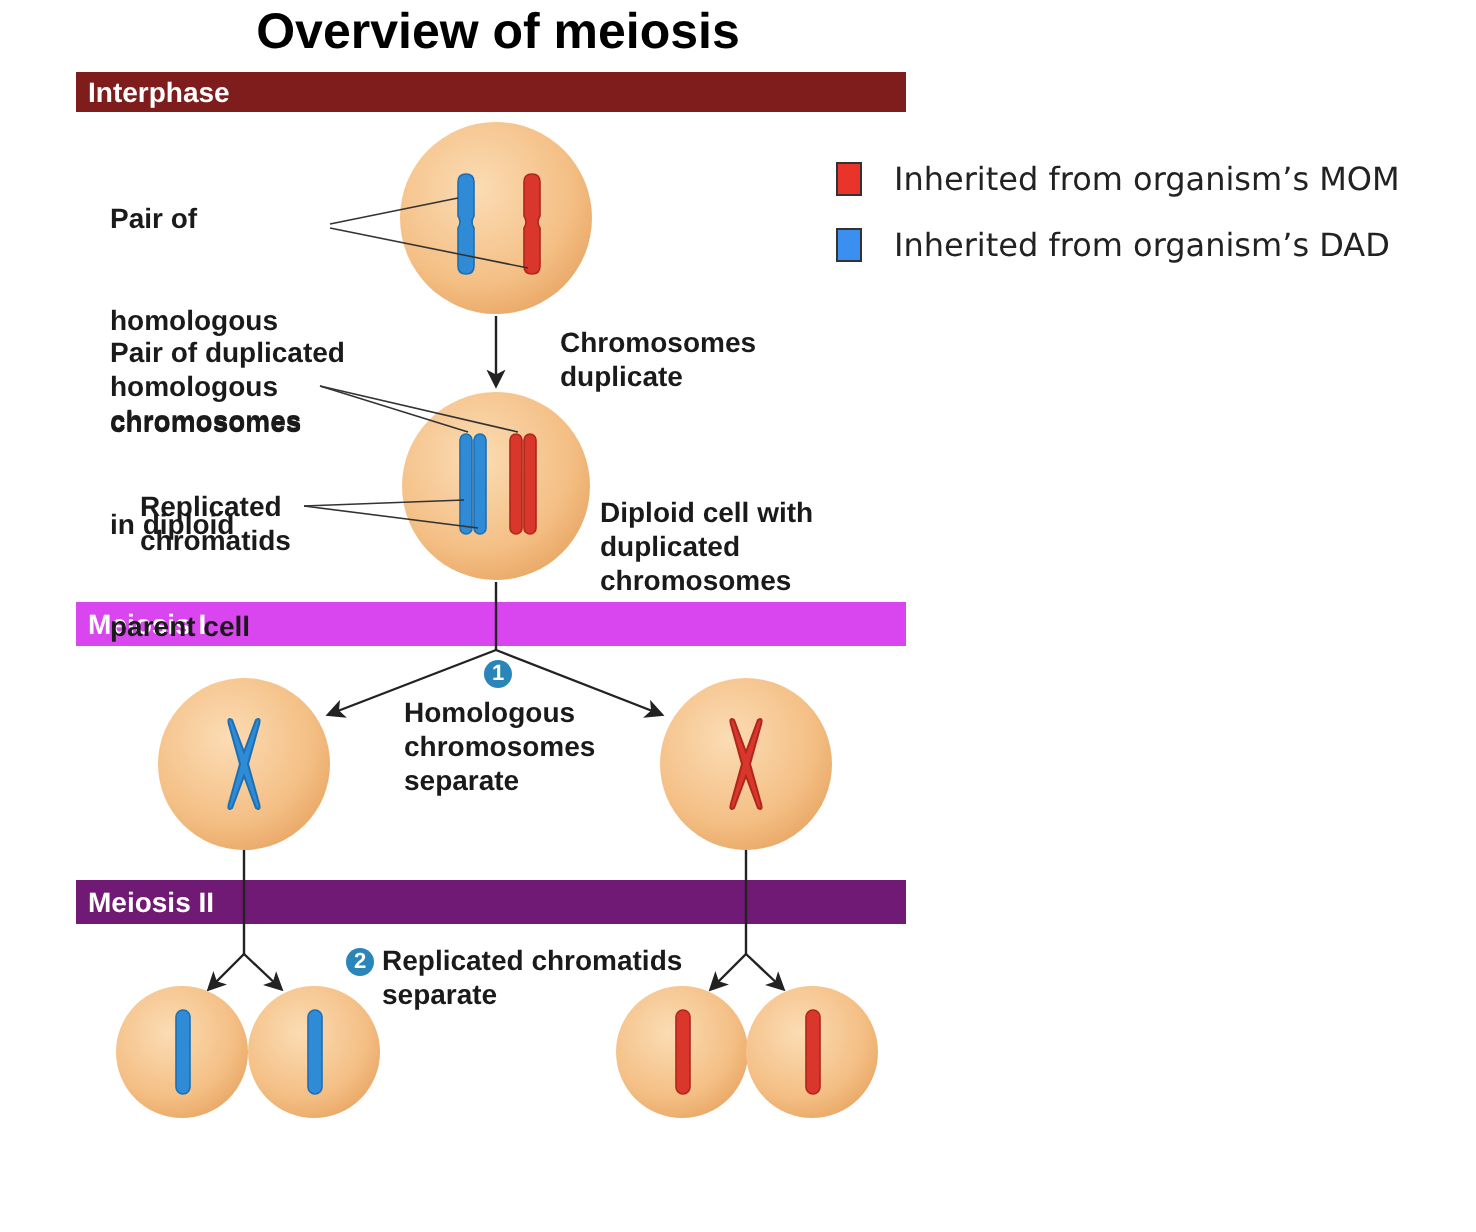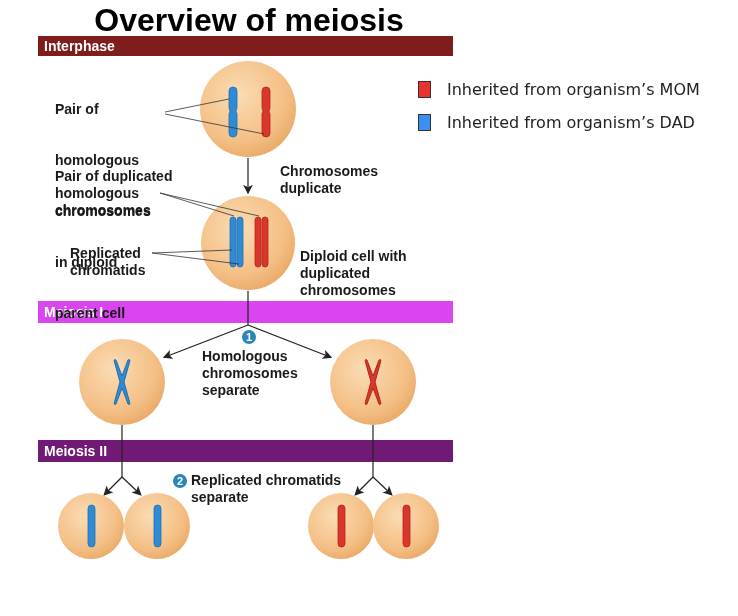--- a/index.html
+++ b/index.html
@@ -1,17 +1,17 @@
 <!DOCTYPE html>
 <html><head>
 <meta charset="utf-8">
 <style>
   html, body { margin: 0; padding: 0; background: #ffffff; }
   body { width: 738px; height: 616px; position: relative; overflow: hidden; font-family: "Liberation Sans", sans-serif; }
-  .title { position: absolute; left: 0; top: 2px; width: 498px; text-align: center; font-weight: bold; font-size: 32px; color: #000; }
+  .title { position: absolute; left: 0; top: 2px; width: 498px; text-align: center; font-weight: bold; font-size: 25px; color: #000; }
   .phase-bar { position: absolute; left: 38px; width: 415px; color: #fff; font-weight: bold; font-size: 14px; line-height: 20px; padding-left: 6px; box-sizing: border-box; }
   .bar-gray { background: #7f1d1d; top: 36px; height: 20px; }
   .bar-blue1 { background: #d946ef; top: 301px; height: 22px; line-height: 22px; }
   .bar-blue2 { background: #701a75; top: 440px; height: 22px; line-height: 22px; }
   .label { position: absolute; font-weight: bold; font-size: 14px; line-height: 17px; color: #1a1a1a; white-space: pre; }
   .u { }
   svg.diagram { position: absolute; left: 0; top: 0; }
   .legend { position: absolute; left: 418px; font-family: "DejaVu Sans", sans-serif; font-size: 16px; color: #222; display: flex; align-items: center; }
   .legend .swatch { width: 11px; height: 15px; border: 1px solid #333; margin-right: 16px; }
   .badge { position: absolute; width: 14px; height: 14px; border-radius: 50%; background: #2a86b8; color: #fff; font-weight: bold; font-size: 11px; line-height: 14px; text-align: center; }

